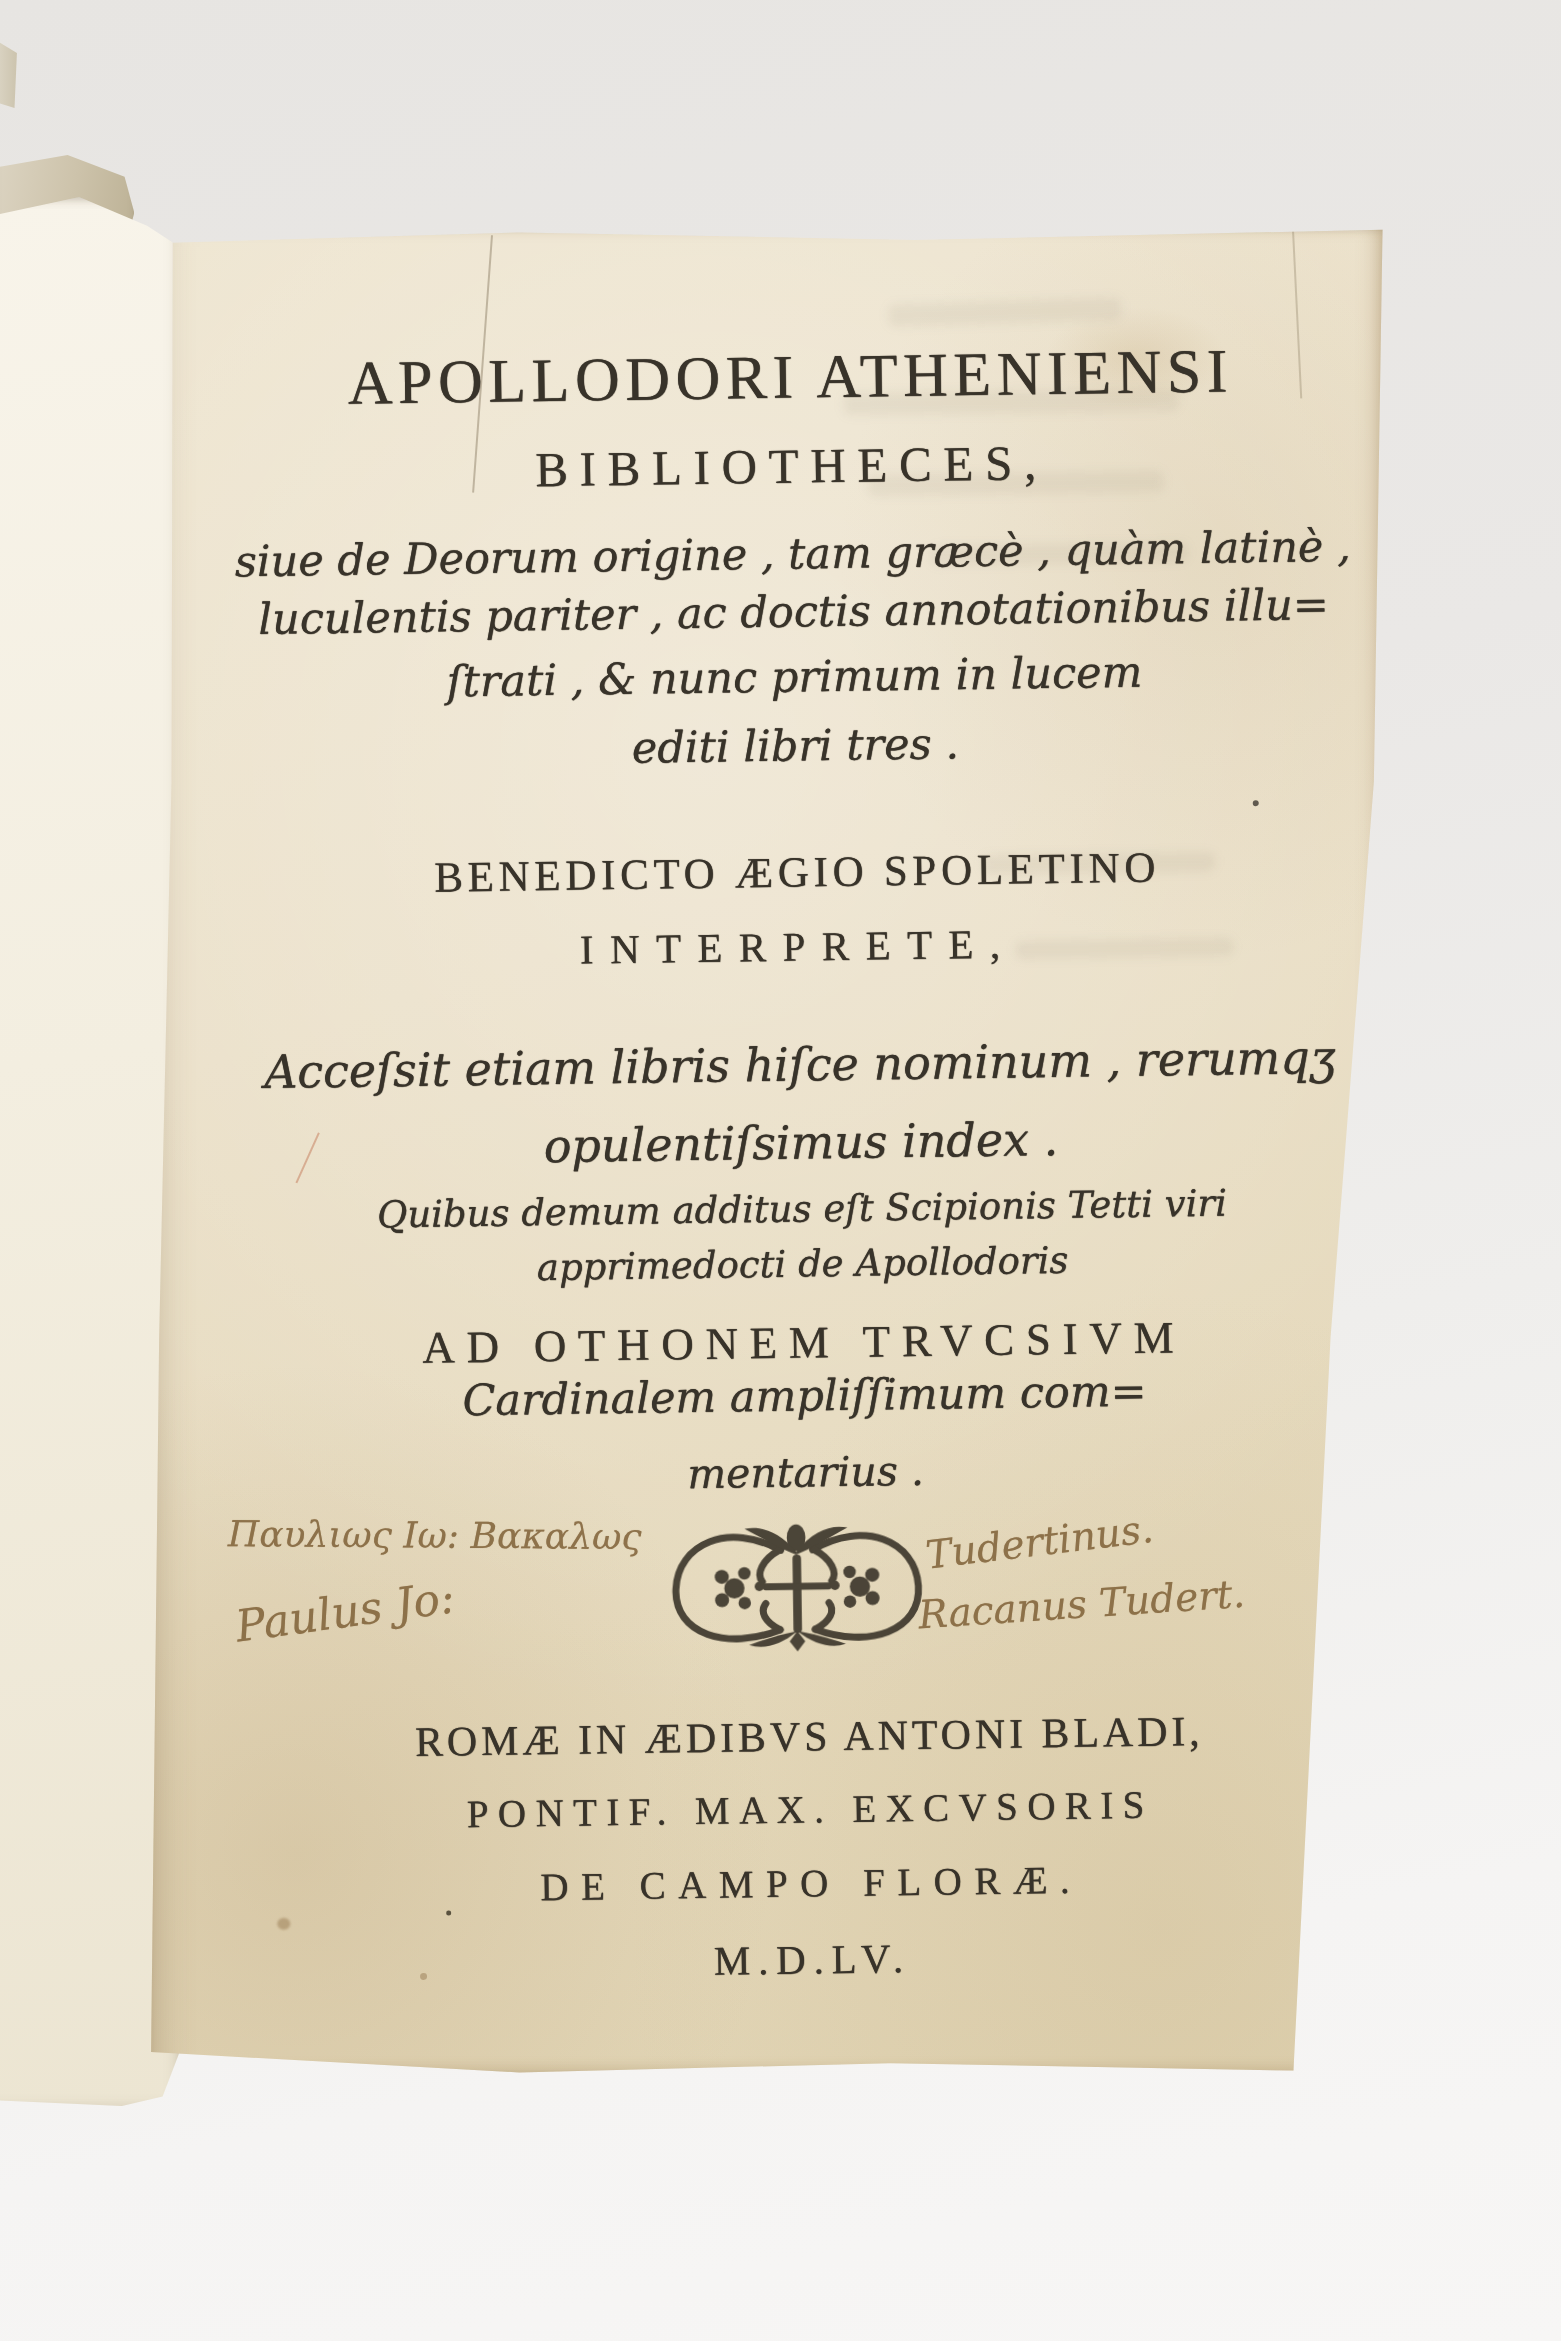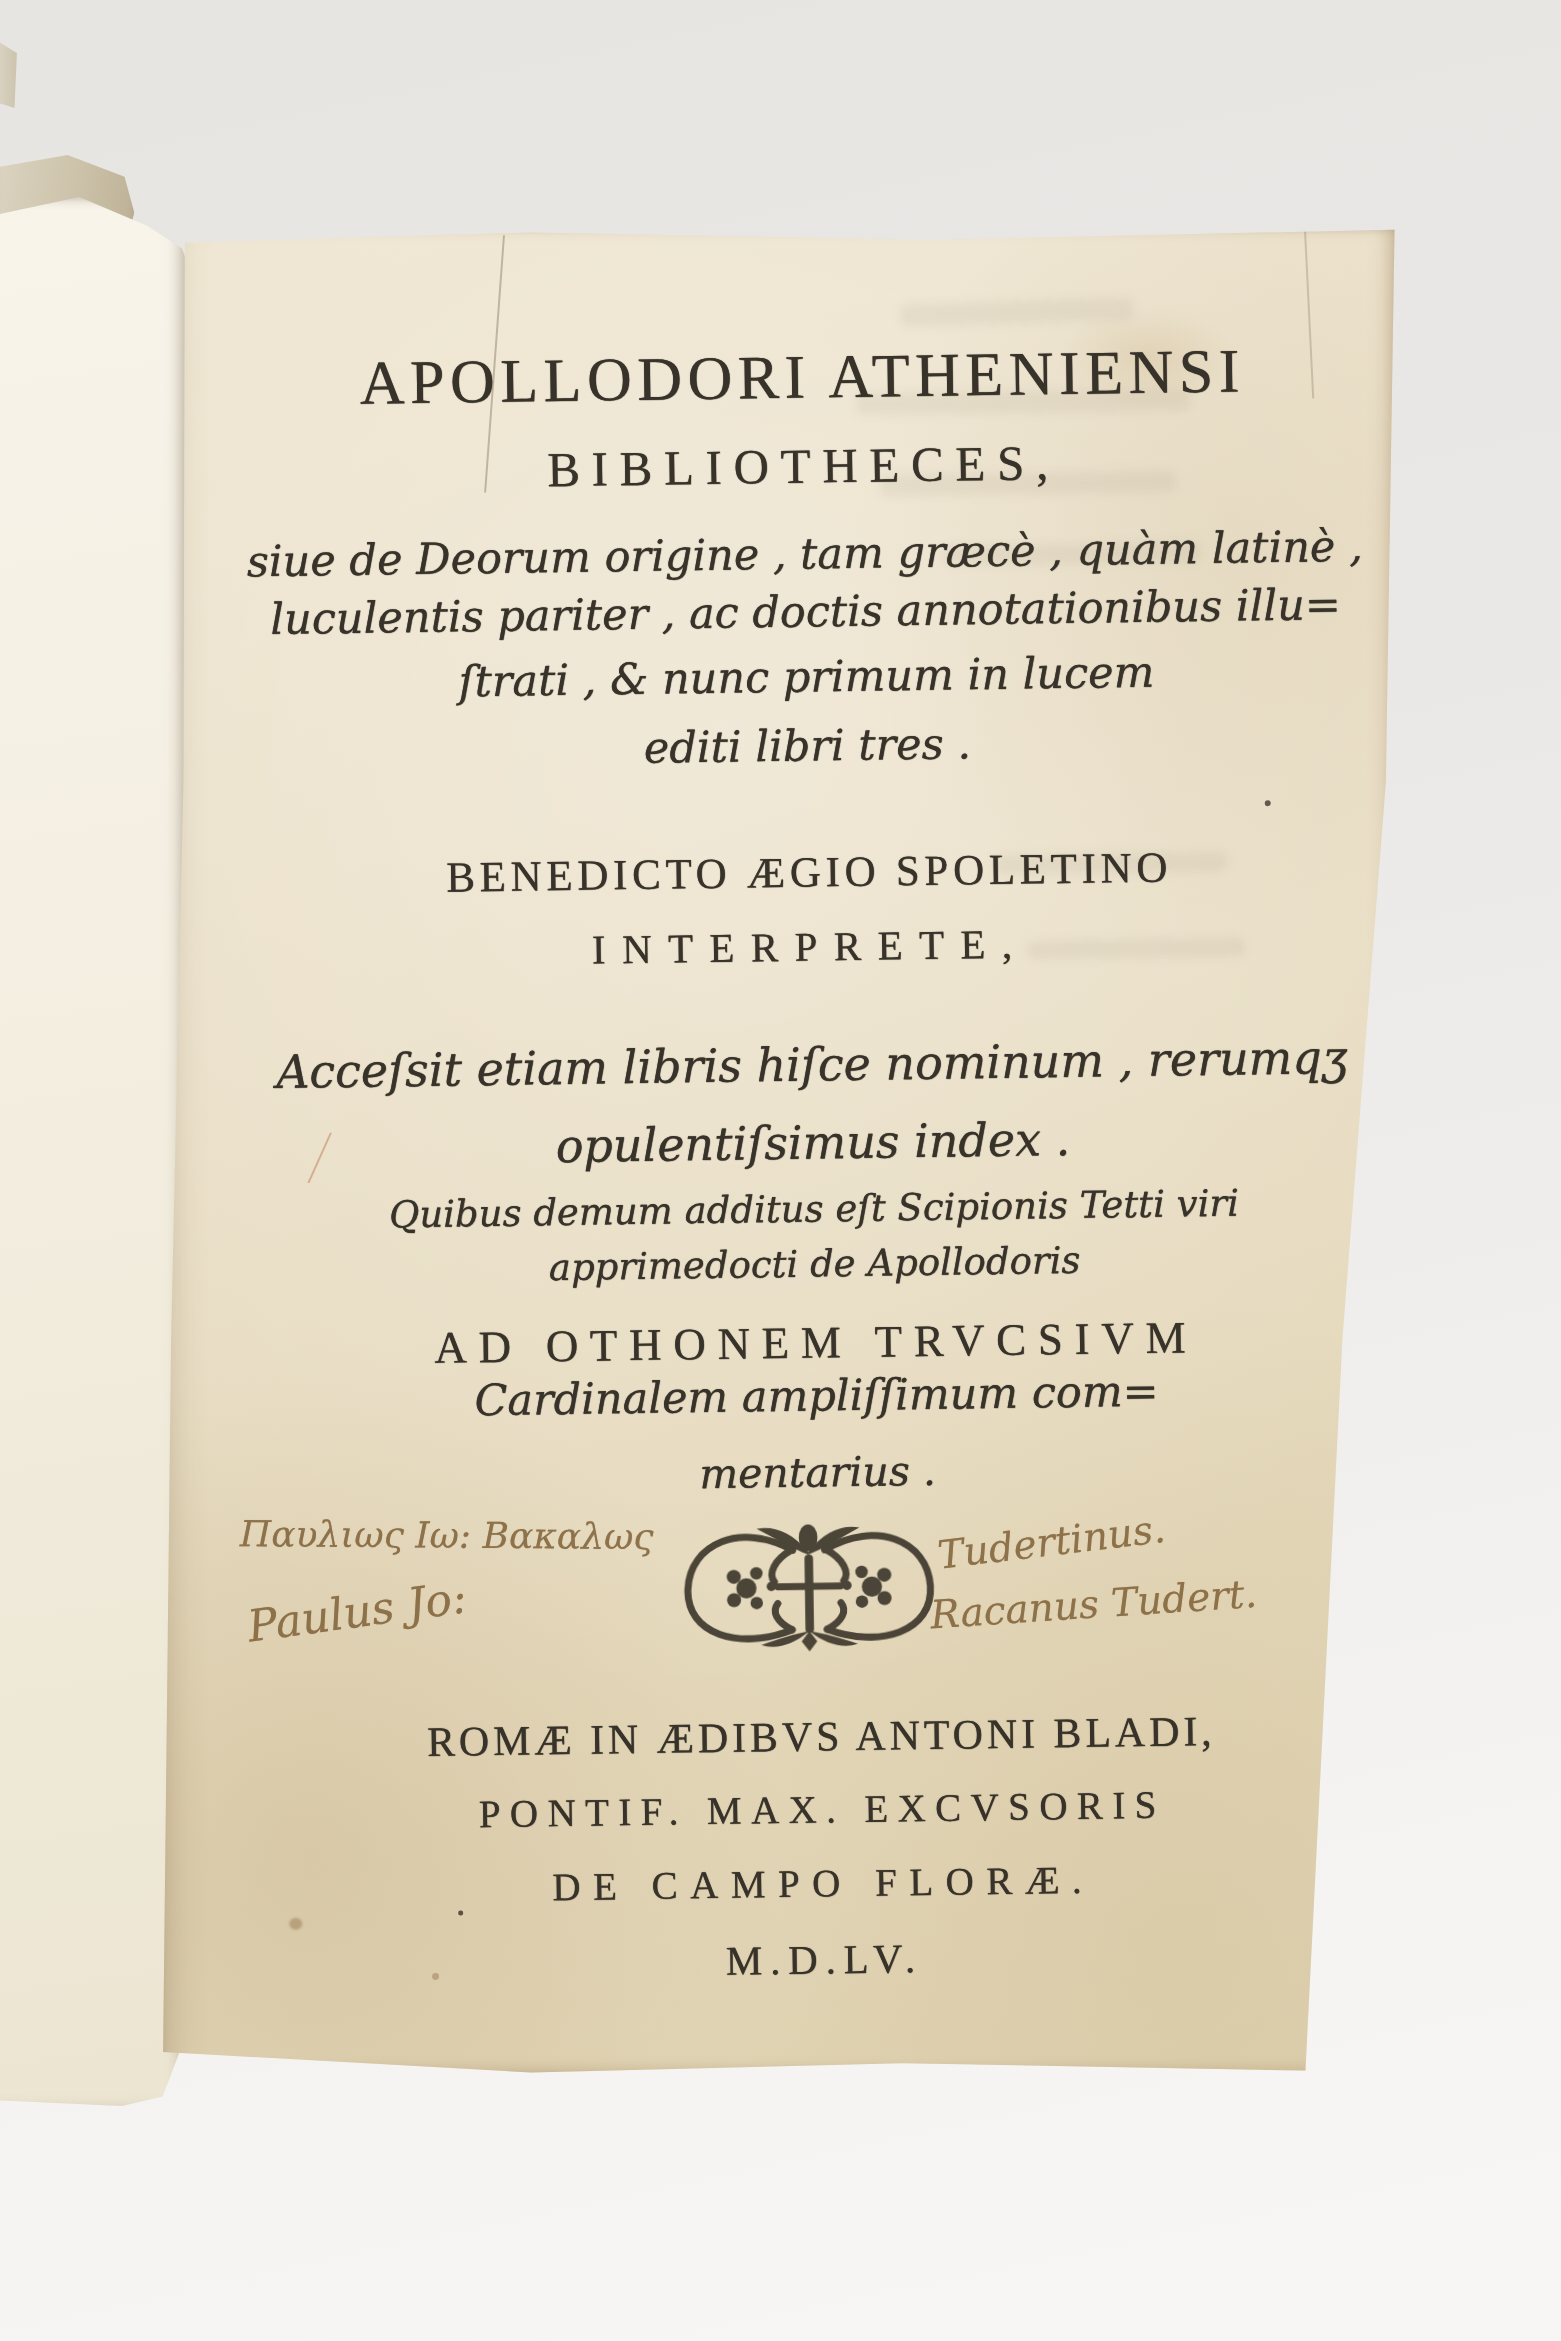--- a/index.html
+++ b/index.html
@@ -11,21 +11,21 @@
     background:linear-gradient(90deg,#d9d2c0,#c9c0a8);opacity:.9;
     clip-path:polygon(0 0,100% 18%,88% 100%,0 92%);}
   .cover-corner{position:absolute;left:-4.7px;top:155px;width:139px;height:78px;
     background:linear-gradient(100deg,#dcd4c2 0%,#cdc3ab 55%,#bdb296 100%);
     clip-path:polygon(0 16%,52% 0,93% 28%,100% 74%,96% 100%,0 94%);
     box-shadow:inset 0 -9.4px 9.4px -4.7px rgba(92,82,62,.55);}
   .flyleaf{position:absolute;left:-6.2px;top:197px;width:194px;height:1909px;
     background:linear-gradient(172deg,#f8f4ea 0%,#f3eee0 45%,#ece5d2 100%);
     clip-path:polygon(3% 0.9%,44% 0%,79% 1.5%,97% 2.7%,100% 3.5%,98.6% 42%,96% 97.1%,87% 99.5%,66% 100%,0% 99.7%);
     box-shadow:inset -12.5px 0 15.6px -7px rgba(104,88,62,.5), inset 0 7.8px 9.4px -6.2px rgba(120,108,85,.35);}
-  .title-page{position:absolute;left:160px;top:226px;width:1237px;height:1852px;
+  .title-page{position:absolute;left:148px;top:226px;width:1237px;height:1852px;
     clip-path:polygon(2% 0.9%,30% 0.35%,62% 0.75%,99.8% 0.2%,99.1% 30%,95.6% 60%,92.6% 99.6%,60% 99.2%,30% 99.7%,0.25% 98.6%,0.9% 60%,1.9% 30%);
     background:
       radial-gradient(120% 85% at 45% 28%,rgba(255,255,255,.28),rgba(255,255,255,0) 62%),
       radial-gradient(42% 30% at 86% 18%,rgba(196,174,132,.22),rgba(196,174,132,0) 72%),
       radial-gradient(55% 38% at 12% 88%,rgba(188,164,122,.3),rgba(188,164,122,0) 70%),
       radial-gradient(60% 48% at 82% 92%,rgba(199,178,136,.26),rgba(199,178,136,0) 72%),
       linear-gradient(162deg,#eee5d0 0%,#eadfc7 38%,#e5d9bc 68%,#dfd2b1 100%);
     box-shadow:inset 31px 0 43px -30px rgba(120,95,60,.45),
                inset -15.6px 0 20px -10px rgba(150,120,75,.5),
                inset 0 6.2px 9.4px -5.5px rgba(130,108,72,.55),

